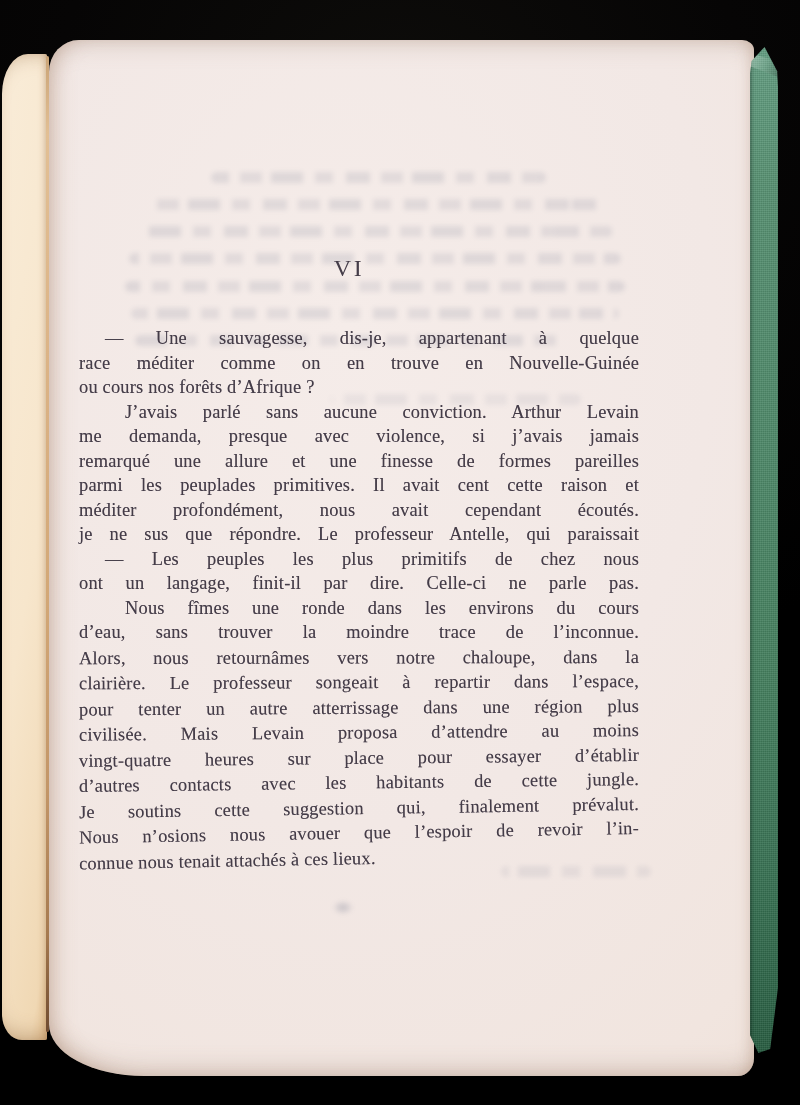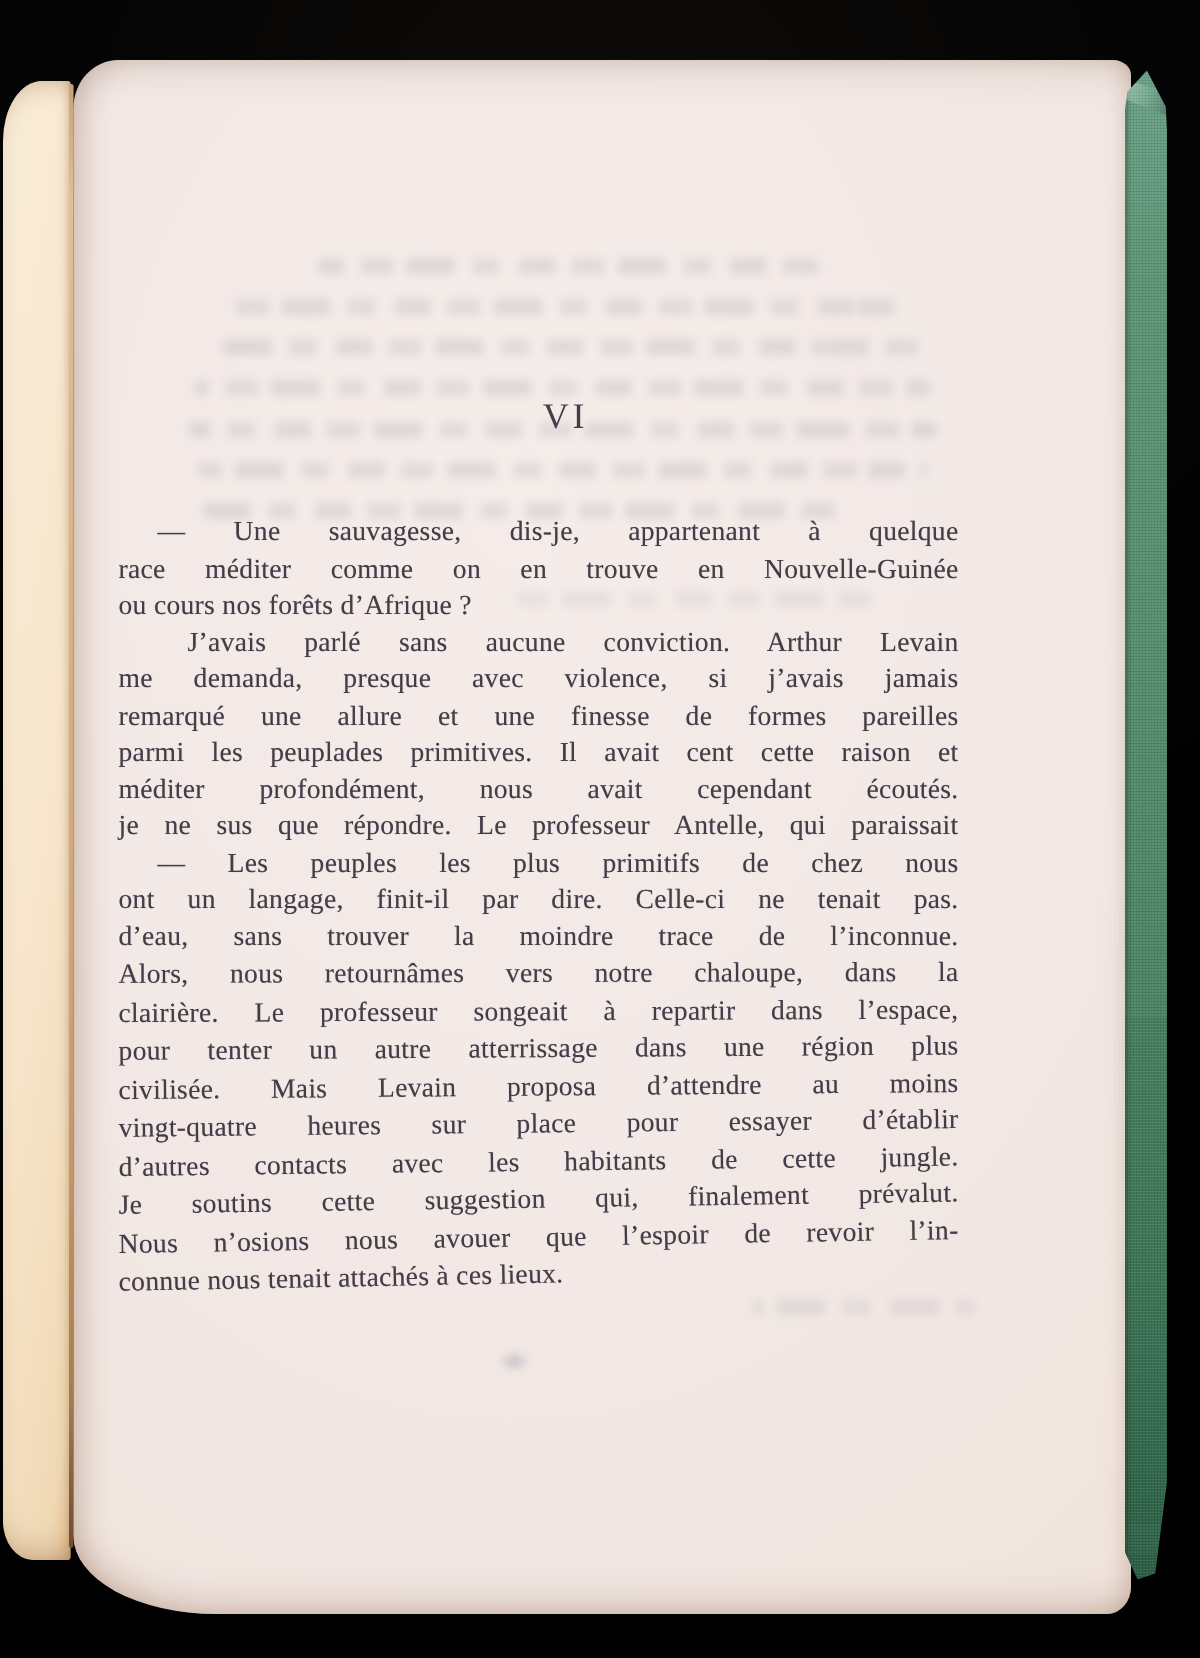--- a/index.html
+++ b/index.html
@@ -57,25 +57,25 @@
       rgba(102,108,134,.36) 66px 98px, rgba(102,108,134,0) 98px 110px,
       rgba(102,108,134,.30) 110px 128px, rgba(102,108,134,0) 128px 141px);
     filter:blur(2.8px);opacity:.42;
   }
   .blob{
     position:absolute;width:22px;height:15px;border-radius:50%;
     background:radial-gradient(closest-side, rgba(96,104,128,.55), rgba(96,104,128,0));
     filter:blur(2px);opacity:.55;
   }
   .chapter{
-    position:absolute;left:48px;top:215px;width:560px;text-align:center;
-    font-size:24px;letter-spacing:2.5px;color:#453d49;margin-top:10px;
+    position:absolute;left:20px;top:215px;width:560px;text-align:center;
+    font-size:24px;letter-spacing:2.5px;color:#453d49;
   }
   .textblock{
-    position:absolute;left:30px;top:302px;width:560px;
+    position:absolute;left:30px;top:286px;width:560px;
     font-size:18.4px;color:#443c48;letter-spacing:.2px;
   }
   .line{
     display:block;height:24.5px;line-height:24.5px;
     text-align:justify;text-align-last:justify;
     text-shadow:0 0 .5px rgba(68,60,72,.45);
   }
   .line.end{text-align-last:left;}
   .line.ind{text-indent:46px;}
   .line.ind-dash{text-indent:26px;}
@@ -109,21 +109,22 @@
         <div class="line ind-dash">— Une sauvagesse, dis-je, appartenant à quelque</div>
         <div class="line">race méditer comme on en trouve en Nouvelle-Guinée</div>
         <div class="line end">ou cours nos forêts d’Afrique ?</div>
         <div class="line ind">J’avais parlé sans aucune conviction. Arthur Levain</div>
         <div class="line">me demanda, presque avec violence, si j’avais jamais</div>
         <div class="line">remarqué une allure et une finesse de formes pareilles</div>
         <div class="line">parmi les peuplades primitives. Il avait cent cette raison et</div>
         <div class="line">méditer profondément, nous avait cependant écoutés.</div>
         <div class="line">je ne sus que répondre. Le professeur Antelle, qui paraissait</div>
         <div class="line ind-dash">— Les peuples les plus primitifs de chez nous</div>
-        <div class="line">ont un langage, finit-il par dire. Celle-ci ne tenait pas.</div>
+        <div class="line">ont un langage, finit-il par dire. Celle-ci ne parle pas.</div>
+        <div class="line ind">Nous fîmes une ronde dans les environs du cours</div>
         <div class="line">d’eau, sans trouver la moindre trace de l’inconnue.</div>
         <div class="line" style="transform: rotate(-0.12deg); transform-origin: 100% 50%;">Alors, nous retournâmes vers notre chaloupe, dans la</div>
         <div class="line" style="transform: rotate(-0.24deg); transform-origin: 100% 50%;">clairière. Le professeur songeait à repartir dans l’espace,</div>
         <div class="line" style="transform: rotate(-0.36deg); transform-origin: 100% 50%;">pour tenter un autre atterrissage dans une région plus</div>
         <div class="line" style="transform: rotate(-0.48deg); transform-origin: 100% 50%;">civilisée. Mais Levain proposa d’attendre au moins</div>
         <div class="line" style="transform: rotate(-0.6deg); transform-origin: 100% 50%;">vingt-quatre heures sur place pour essayer d’établir</div>
         <div class="line" style="transform: rotate(-0.72deg); transform-origin: 100% 50%;">d’autres contacts avec les habitants de cette jungle.</div>
         <div class="line" style="transform: rotate(-0.84deg); transform-origin: 100% 50%;">Je soutins cette suggestion qui, finalement prévalut.</div>
         <div class="line" style="transform: rotate(-0.96deg); transform-origin: 100% 50%;">Nous n’osions nous avouer que l’espoir de revoir l’in-</div>
         <div class="line end" style="transform: rotate(-1.08deg); transform-origin: 100% 50%;">connue nous tenait attachés à ces lieux.</div>

